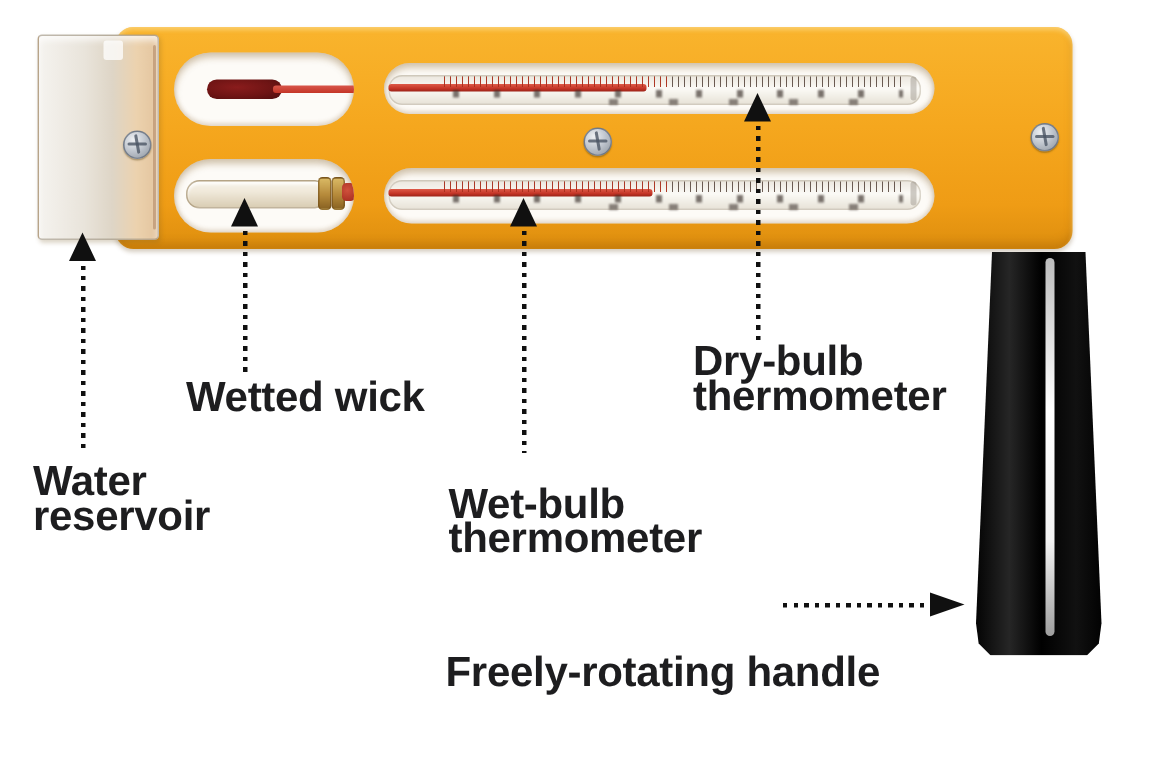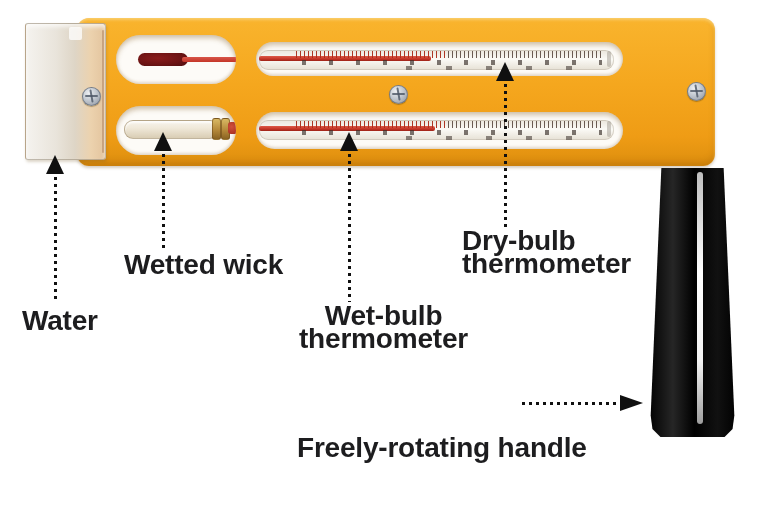--- a/index.html
+++ b/index.html
@@ -134,21 +134,21 @@
     position:absolute;left:49px;top:4px;width:6px;height:252px;border-radius:3px;
     background:linear-gradient(180deg,#bdbdbd 0%,#ffffff 40%,#f2f2f2 75%,#9e9e9e 100%);
   }
   
   .lbl{
     position:absolute;color:var(--label-text);font-weight:700;font-size:28px;line-height:23px;
     letter-spacing:-0.2px;white-space:nowrap;
   }
   .lbl-water{left:22px;top:309px;}
   .lbl-wick{left:124px;top:253px;}
-  .lbl-wetbulb{left:299px;top:304px;text-align:center;}
+  .lbl-wetbulb{left:299px;top:324px;}
   .lbl-drybulb{left:462px;top:229px;}
   .lbl-handle{left:297px;top:388px;margin-top:48px;}
   
   .arrow-v{position:absolute;width:20px;z-index:6;}
   .arrow-v .head{
     width:0;height:0;margin:0 auto;
     border-left:9px solid transparent;border-right:9px solid transparent;
     border-bottom:19px solid #101010;
   }
   .arrow-v .dots{
@@ -228,20 +228,21 @@
     <div class="screw-slot"></div>
     <div class="screw-slot2"></div>
   </div>
 
   <div class="handle">
     <div class="handle-stripe"></div>
   </div>
 
   <div class="lbl lbl-water">
     <div>Water</div>
+    <div>reservoir</div>
   </div>
   <div class="lbl lbl-wick">Wetted wick</div>
   <div class="lbl lbl-wetbulb">
     <div>Wet-bulb</div>
     <div>thermometer</div>
   </div>
   <div class="lbl lbl-drybulb">
     <div>Dry-bulb</div>
     <div>thermometer</div>
   </div>

